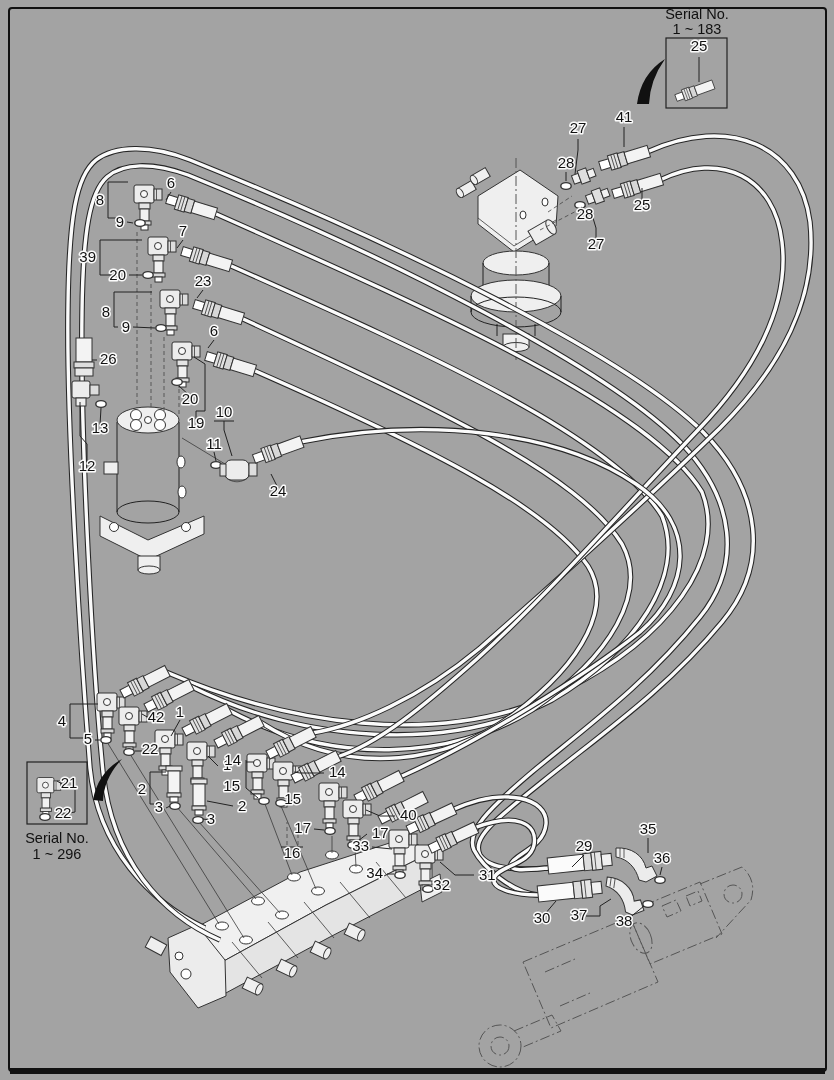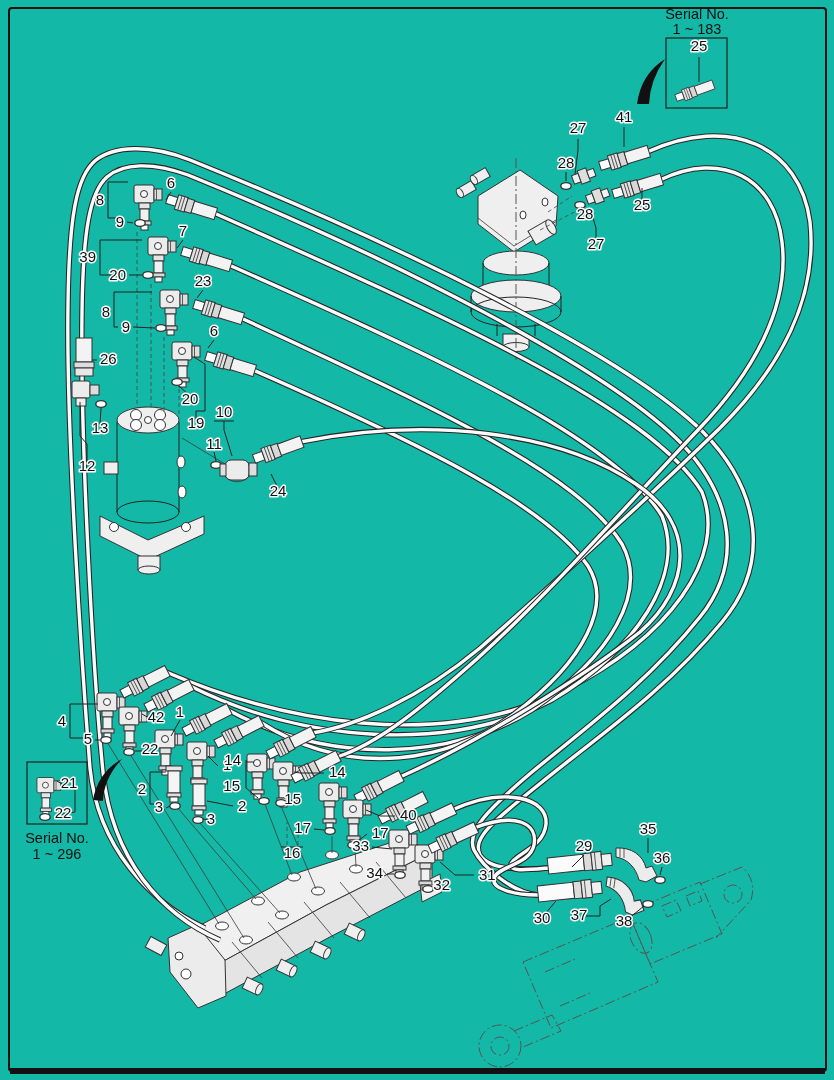--- a/index.html
+++ b/index.html
@@ -1,16 +1,16 @@
 <!DOCTYPE html>
 <html><head>
 <meta charset="utf-8">
 <style>
   html,body{margin:0;padding:0;background:#ffffff;}
-  #page{position:relative;width:834px;height:1080px;background:#14b8a6;overflow:hidden;
+  #page{position:relative;width:834px;height:1080px;background:#a3a3a3;overflow:hidden;
         font-family:"Liberation Sans",sans-serif;}
   svg{position:absolute;left:0;top:0;}
   .callout{font:15px "Liberation Sans",sans-serif;fill:#111;paint-order:stroke;stroke:#fbfbfb;stroke-width:3px;stroke-linejoin:round;}
   .inset-title{font:14.5px "Liberation Sans",sans-serif;fill:#111;text-anchor:middle;}
   .ld{stroke:#222;stroke-width:1;fill:none;}
   .thin{stroke:#3a3a3a;stroke-width:.8;fill:none;}
   .dash{stroke:#444;stroke-width:.8;fill:none;stroke-dasharray:4 3;}
   .phantom{stroke:#555;stroke-width:1;fill:none;stroke-dasharray:10 3 2 3;}
   .part{stroke:#333;stroke-width:1;}
   .hoseB{stroke:#262626;stroke-width:5.5;fill:none;}

